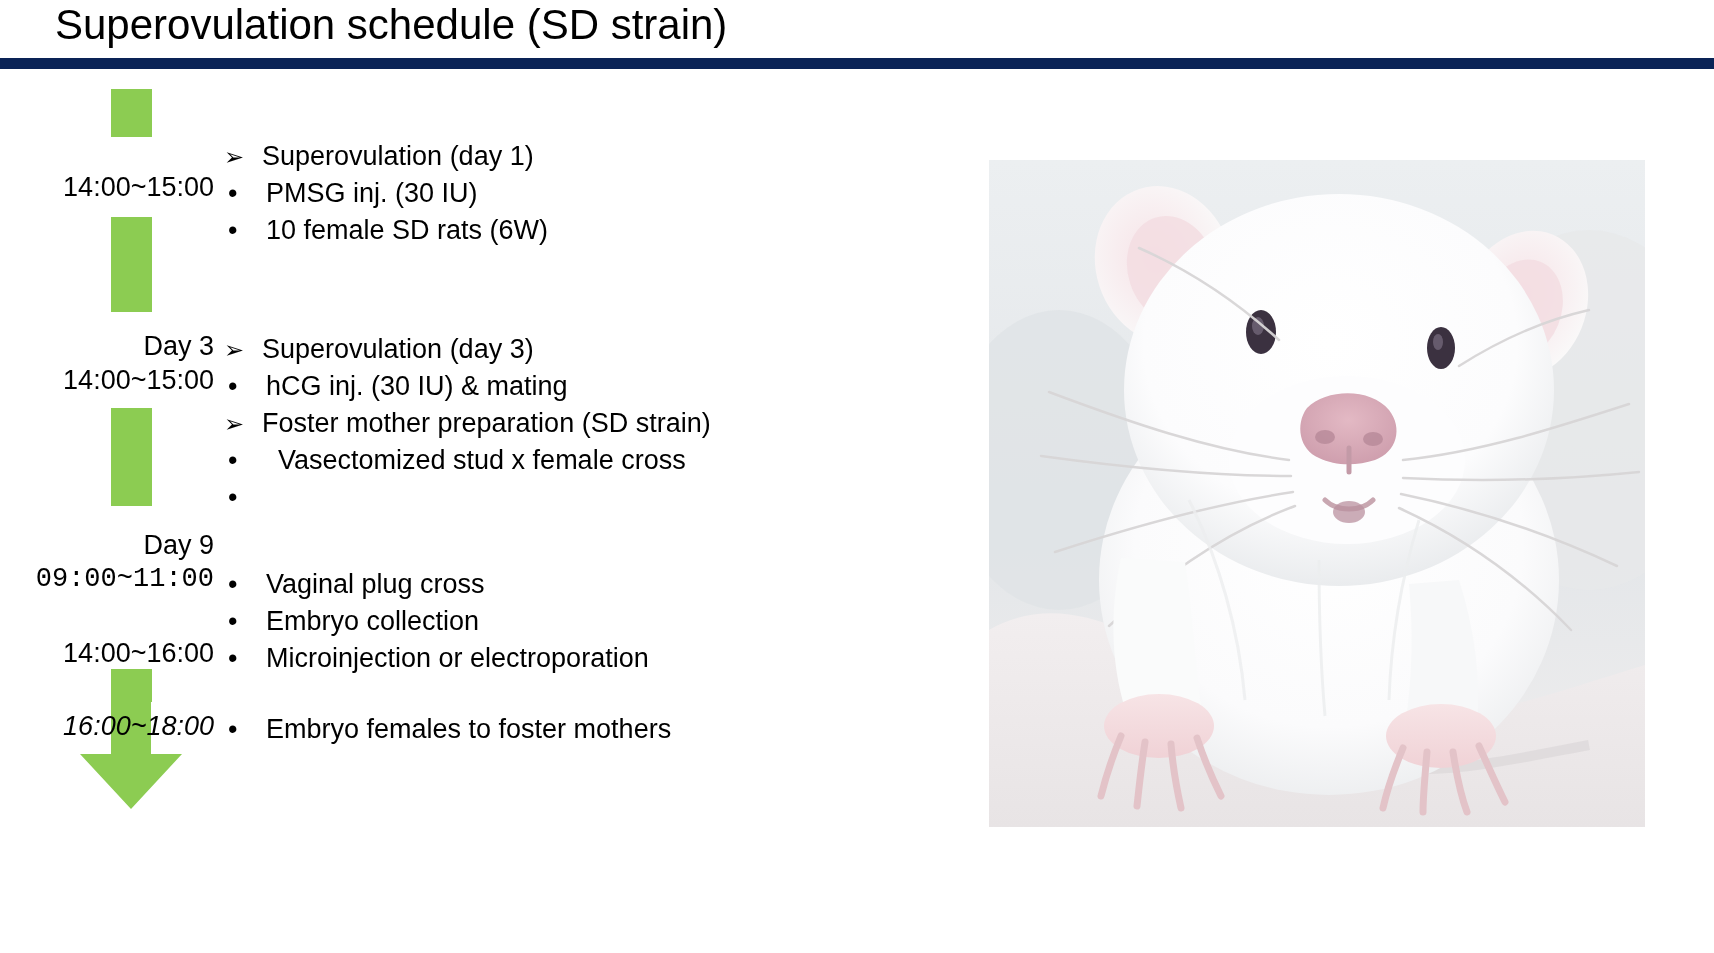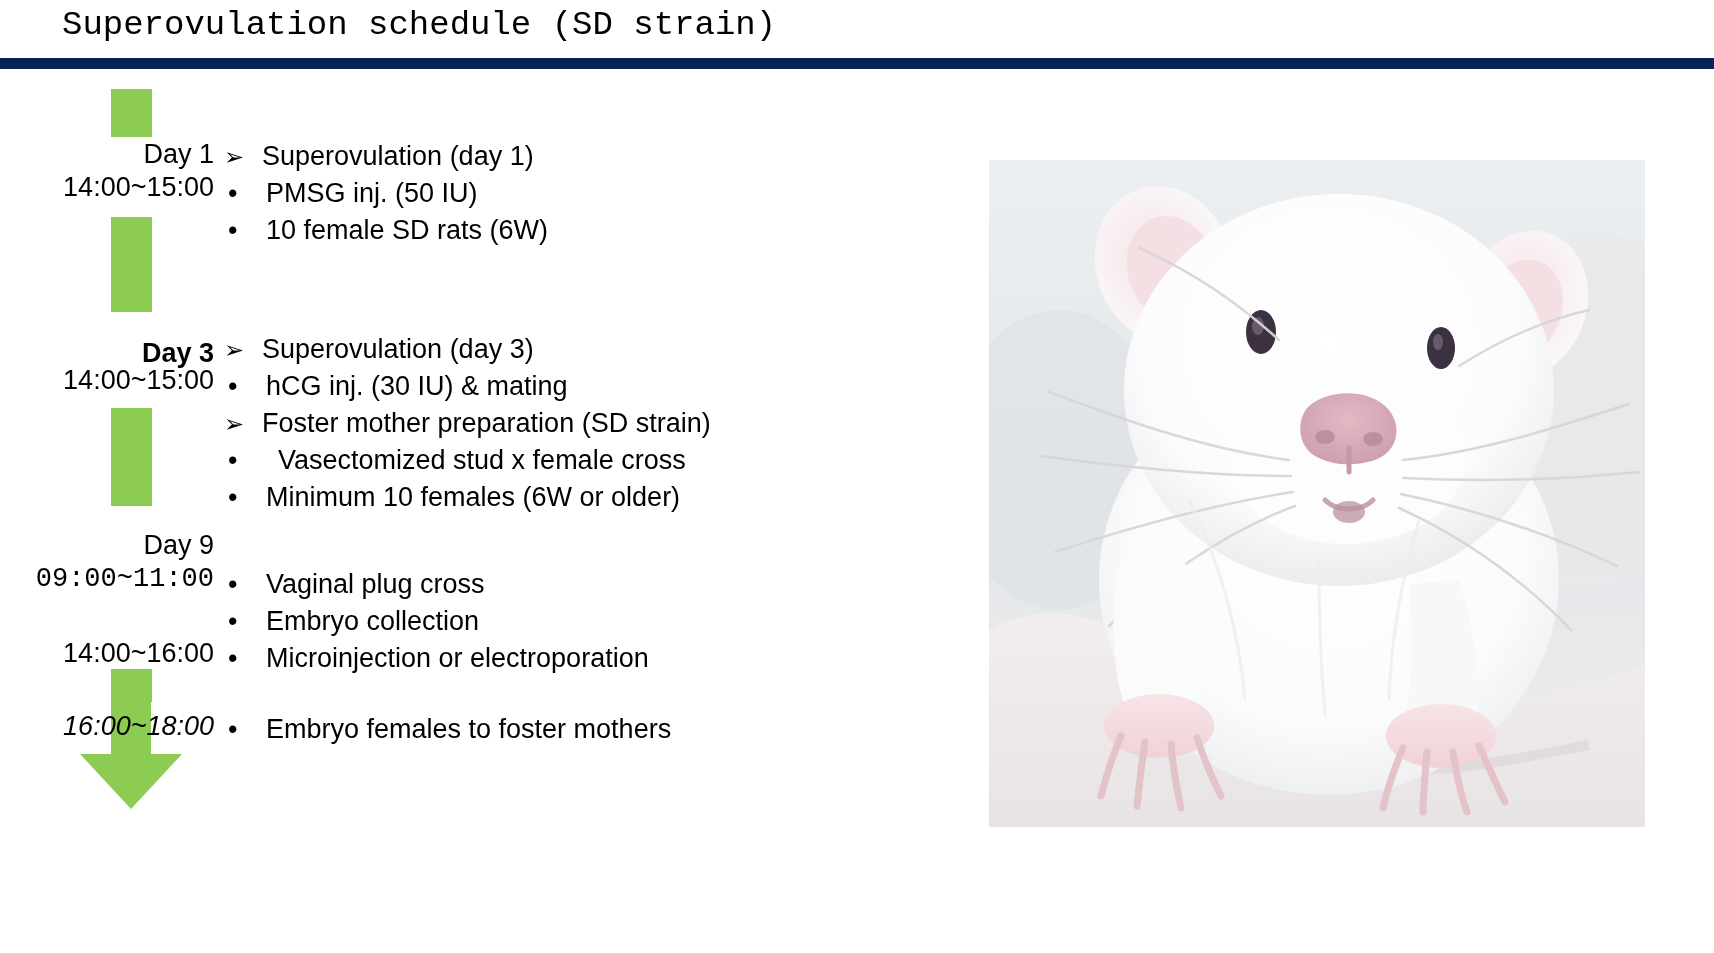--- a/index.html
+++ b/index.html
@@ -12,28 +12,27 @@
     height: 953px;
     position: relative;
     overflow: hidden;
     font-family: "Liberation Sans", sans-serif;
     color: #000000;
   }
 
   
   #slide-title {
     position: absolute;
-    left: 62px;
+    left: 55px;
     top: 4px;
-    font-size: 34px;
+    font-size: 42px;
     line-height: 42px;
     font-weight: 400;
     color: #000000;
     white-space: nowrap;
-    font-family: Liberation Mono, monospace;
   }
   #title-rule {
     position: absolute;
     left: 0px;
     top: 58px;
     width: 1714px;
     height: 11px;
     background: #0a2356;
   }
 
@@ -68,21 +67,21 @@
     position: absolute;
     left: 0px;
     width: 214px;
     text-align: right;
     font-size: 27px;
     line-height: 36px;
     white-space: nowrap;
   }
   #tl-day1      { top: 67px; }
   #tl-time1     { top: 100px; }
-  #tl-day3      { top: 266px; font-weight: bold; }
+  #tl-day3      { top: 259px; }
   #tl-time3     { top: 293px; }
   #tl-day4      { top: 458px; }
   #tl-time4a    { top: 492px; font-family: Liberation Mono, monospace; }
   #tl-time4b    { top: 566px; }
   #tl-time4c    { top: 639px; font-style: italic; }
 
   
   #content {
     position: absolute;
     left: 224px;
@@ -140,39 +139,38 @@
   <div class="tl-bar" id="tl-bar-2"></div>
   <div class="tl-bar" id="tl-bar-3"></div>
   <div class="tl-bar" id="tl-bar-4"></div>
 
   <div id="tl-arrow">
     <svg viewBox="0 0 106 108" xmlns="http://www.w3.org/2000/svg" aria-hidden="true">
       <polygon points="33,0 73,0 73,52 104,52 53,107 2,52 33,52" fill="#8CCC52"></polygon>
     </svg>
   </div>
 
-  <div class="tl-label" id="tl-day1">Day 1</div>
   <div class="tl-label" id="tl-time1">14:00~15:00</div>
   <div class="tl-label" id="tl-day3">Day 3</div>
   <div class="tl-label" id="tl-time3">14:00~15:00</div>
   <div class="tl-label" id="tl-day4">Day 9</div>
   <div class="tl-label" id="tl-time4a">09:00~11:00</div>
   <div class="tl-label" id="tl-time4b">14:00~16:00</div>
   <div class="tl-label" id="tl-time4c">16:00~18:00</div>
 </div>
 
 <div id="content">
   <div class="blk" id="blk-day1">
       <div class="line">
         <span class="marker arrow">➢</span>
         <span class="ltext">Superovulation (day 1)</span>
       </div>
       <div class="line">
         <span class="marker dot">•</span>
-        <span class="ltext">PMSG inj. (50 IU)</span>
+        <span class="ltext">PMSG inj. (30 IU)</span>
       </div>
       <div class="line">
         <span class="marker dot">•</span>
         <span class="ltext">10 female SD rats (6W)</span>
       </div>
     </div>
   <div class="blk" id="blk-day3">
       <div class="line">
         <span class="marker arrow">➢</span>
         <span class="ltext">Superovulation (day 3)</span>
@@ -184,21 +182,20 @@
       <div class="line">
         <span class="marker arrow">➢</span>
         <span class="ltext">Foster mother preparation (SD strain)</span>
       </div>
       <div class="line">
         <span class="marker dot">•</span>
         <span class="ltext indent">Vasectomized stud x female cross</span>
       </div>
       <div class="line">
         <span class="marker dot">•</span>
-        <span class="ltext">Minimum 10 females (6W or older)</span>
       </div>
     </div>
   <div class="blk" id="blk-day4">
       <div class="line">
         <span class="marker dot">•</span>
         <span class="ltext">Vaginal plug cross</span>
       </div>
       <div class="line">
         <span class="marker dot">•</span>
         <span class="ltext">Embryo collection</span>

